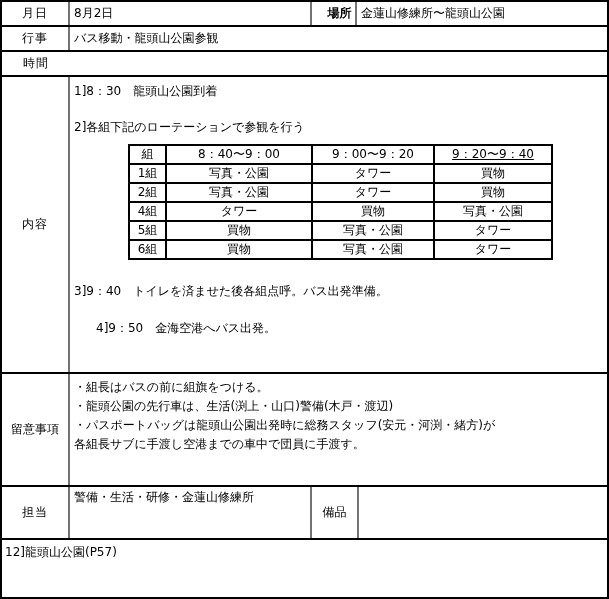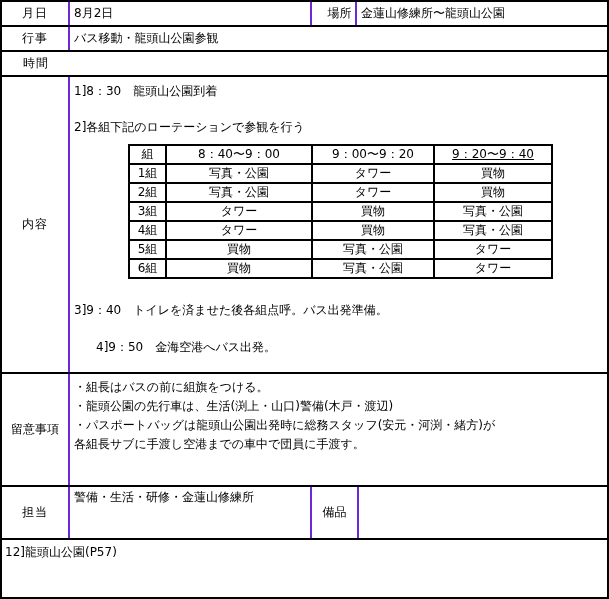--- a/index.html
+++ b/index.html
@@ -11,36 +11,36 @@
     position: relative;
   }
   .sheet {
     position: absolute; left: 0; top: 0;
     width: 609px; height: 599px;
     border: 2px solid #000;
     background: #fff;
   }
   .row { display: flex; border-bottom: 2px solid #000; }
   .row:last-child { border-bottom: none; }
-  .cell { border-right: 2px solid #6d28d9; overflow: hidden; }
+  .cell { border-right: 2px solid #737373; overflow: hidden; }
   .cell:last-child { border-right: none; }
   .label-cell {
     width: 68px; flex: 0 0 68px;
     display: flex; align-items: center; justify-content: center;
     letter-spacing: 1px;
   }
   .v-cell { display: flex; align-items: center; padding-left: 4px; }
   .h23 { height: 25px; }
   .h23 .cell { height: 23px; }
   .r-naiyou { height: 297px; }
   .r-notes { height: 113px; }
   .r-staff { height: 53px; }
   .r-footer { height: 71px; }
   .w240 { width: 242px; flex: 0 0 242px; }
-  .w43 { width: 45px; flex: 0 0 45px; justify-content: center; padding-left: 12px; }
+  .w43 { width: 45px; flex: 0 0 45px; justify-content: center; padding-left: 12px; font-weight: bold; }
   .grow { flex: 1 1 auto; }
   .content-cell { flex: 1 1 auto; padding-left: 4px; }
   .content-cell p { white-space: pre; }
   .p1 { margin-top: 6px; }
   .p2 { margin-top: 19px; }
   .p3 { margin-top: 23px; }
   .p4 { margin-top: 20px; margin-left: 22px; }
   table.rotation {
     border-collapse: collapse; table-layout: fixed;
     margin: 8px 0 0 54px;
@@ -105,26 +105,20 @@
           <td>タワー</td>
           <td>買物</td>
         </tr>
         <tr>
           <td>2組</td>
           <td>写真・公園</td>
           <td>タワー</td>
           <td>買物</td>
         </tr>
         <tr>
-          <td>3組</td>
-          <td>タワー</td>
-          <td>買物</td>
-          <td>写真・公園</td>
-        </tr>
-        <tr>
           <td>4組</td>
           <td>タワー</td>
           <td>買物</td>
           <td>写真・公園</td>
         </tr>
         <tr>
           <td>5組</td>
           <td>買物</td>
           <td>写真・公園</td>
           <td>タワー</td>

